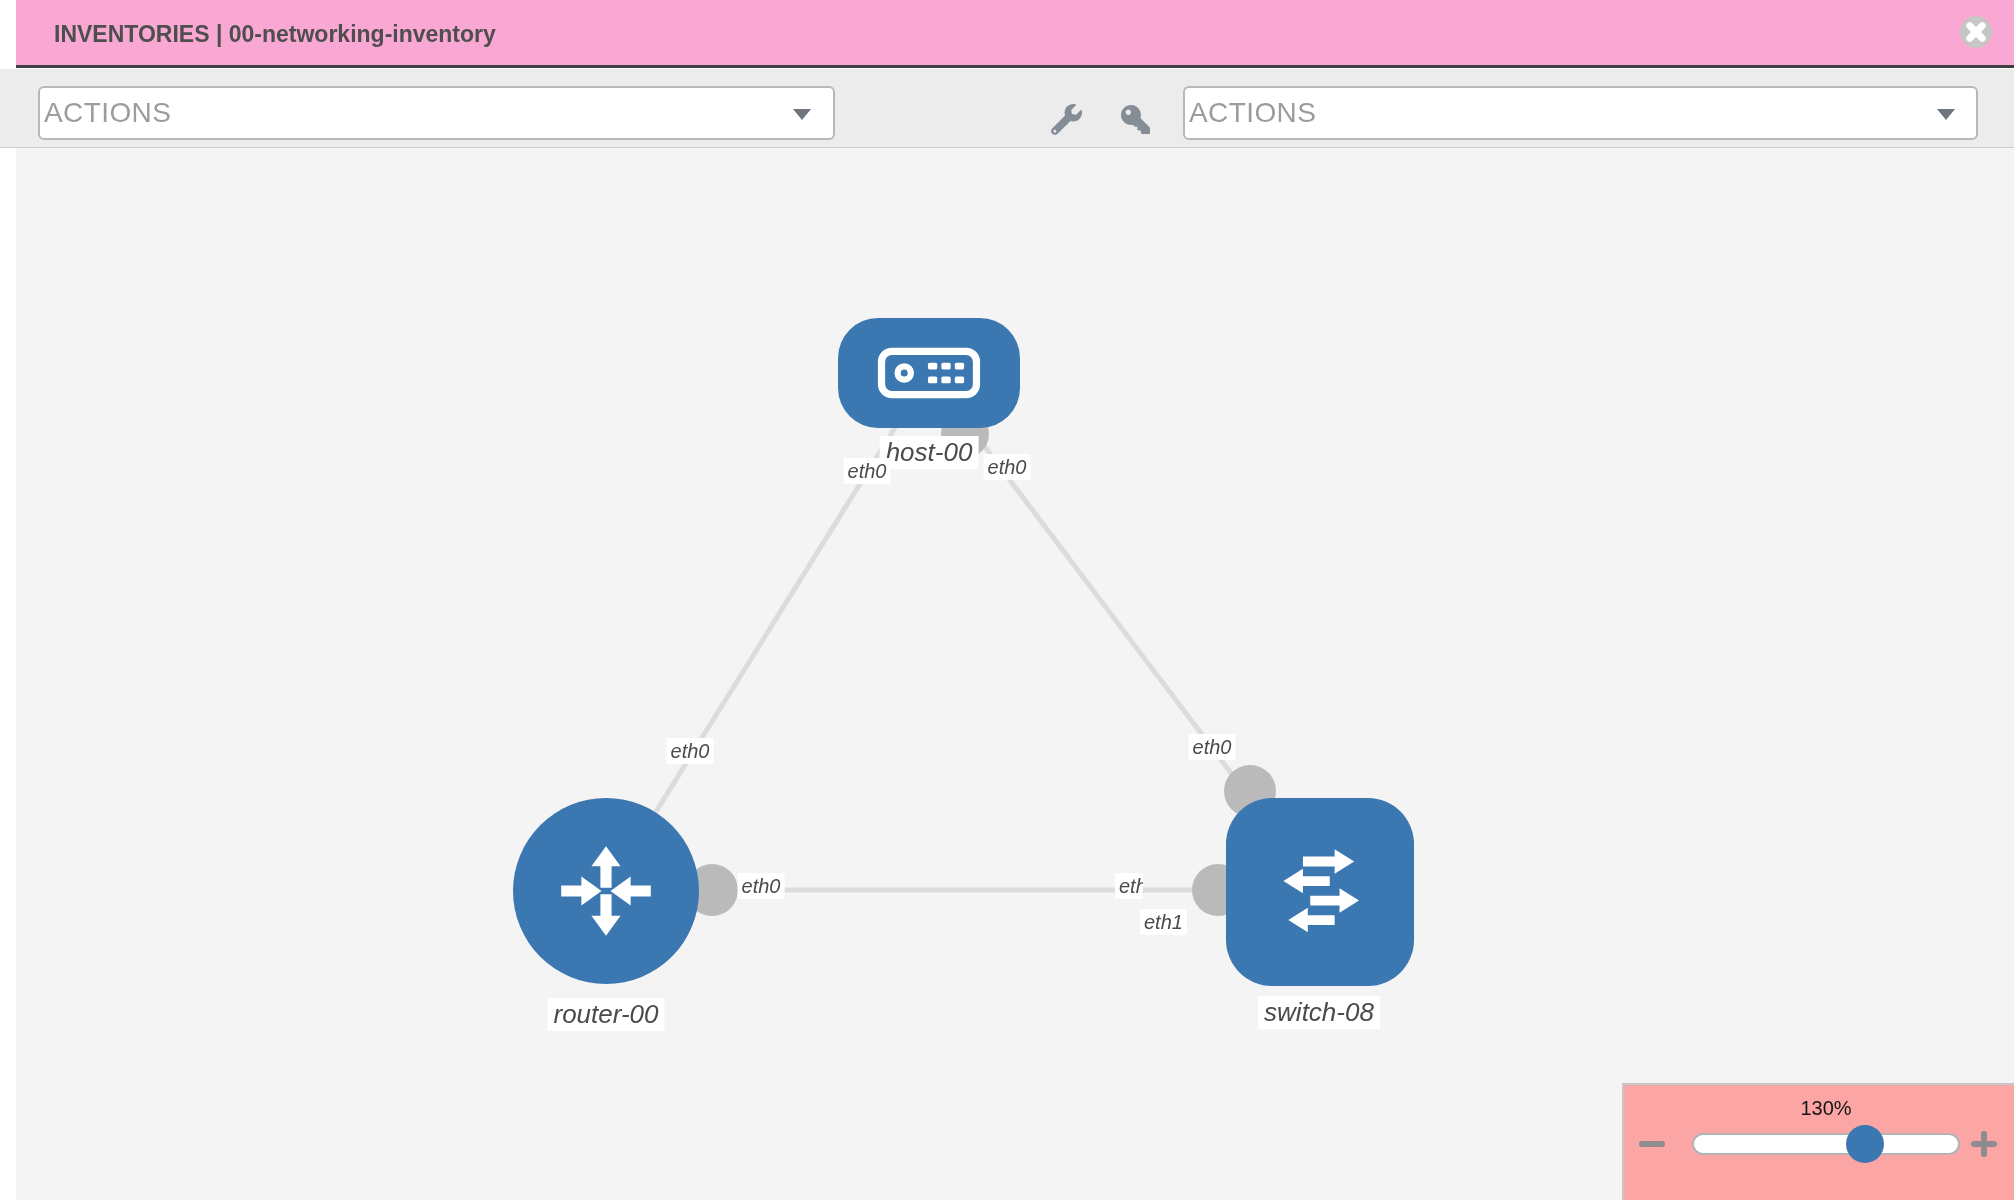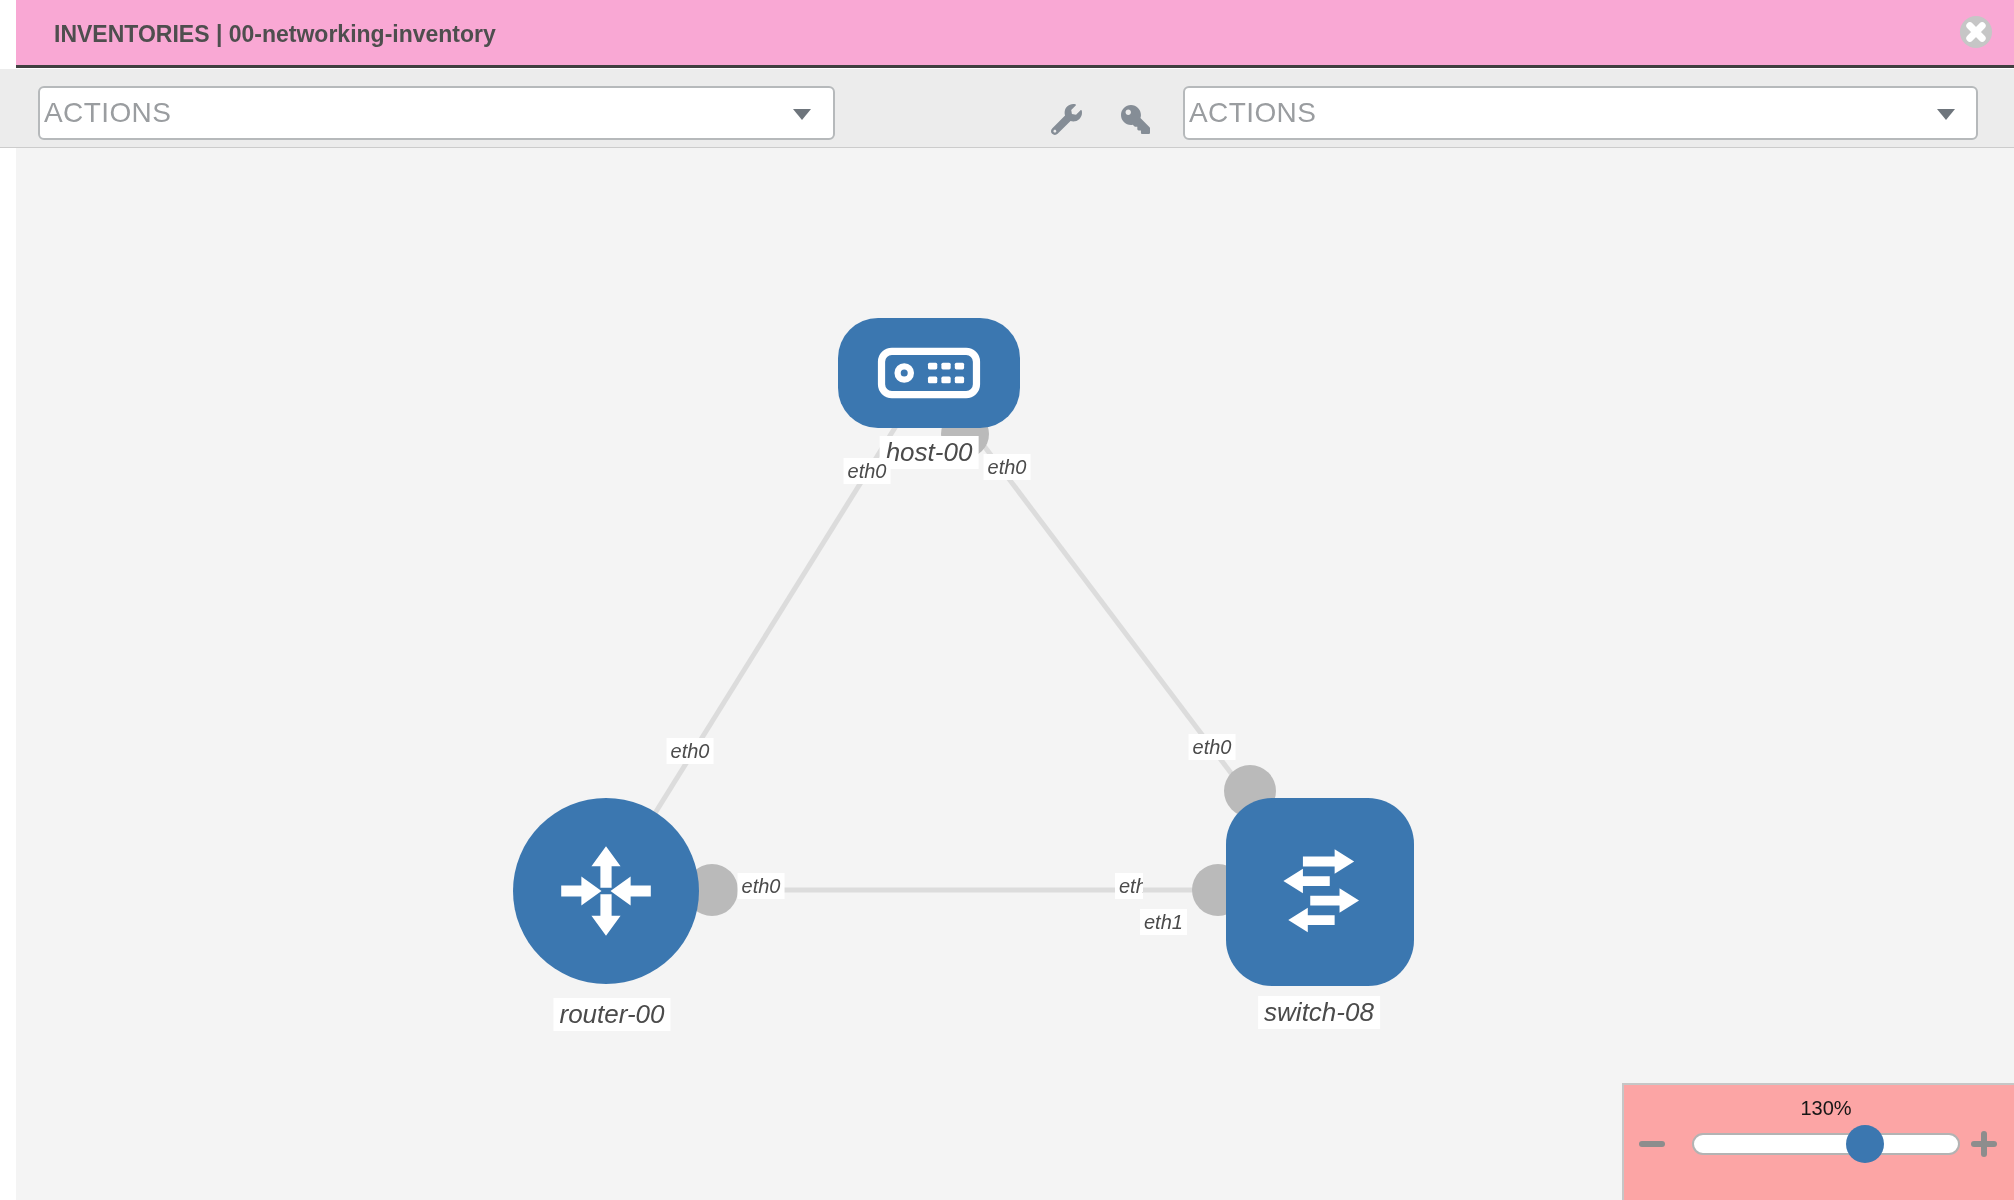--- a/index.html
+++ b/index.html
@@ -135,21 +135,21 @@
     <div class="chip chip-port" style="left:851px; top:310px;">eth0</div>
     <div class="chip chip-port" style="left:991px; top:306px;">eth0</div>
 
     <div class="chip chip-port" style="left:674px; top:590px;">eth0</div>
     <div class="chip chip-port" style="left:1196px; top:586px;">eth0</div>
 
     <div class="chip chip-port" style="left:745px; top:725px;">eth0</div>
     <div class="chip chip-port chip-abs chip-clip" style="left:1099px; top:725px;">eth0</div>
     <div class="chip chip-port chip-abs" style="left:1124px; top:725px;margin-top:36px;">eth1</div>
 
-    <div class="chip chip-name" style="left:590px; top:850px;margin-left:6px;">router-00</div>
+    <div class="chip chip-name" style="left:590px; top:850px;">router-00</div>
     <div class="chip chip-name" style="left:1303px; top:848px;">switch-08</div>
   </div>
 
   <div class="zoom-panel">
     <div class="zoom-level">130%</div>
     <div class="zoom-minus">
       <span class="bar-h"></span>
     </div>
     <div class="zoom-track"></div>
     <div class="zoom-thumb"></div>

